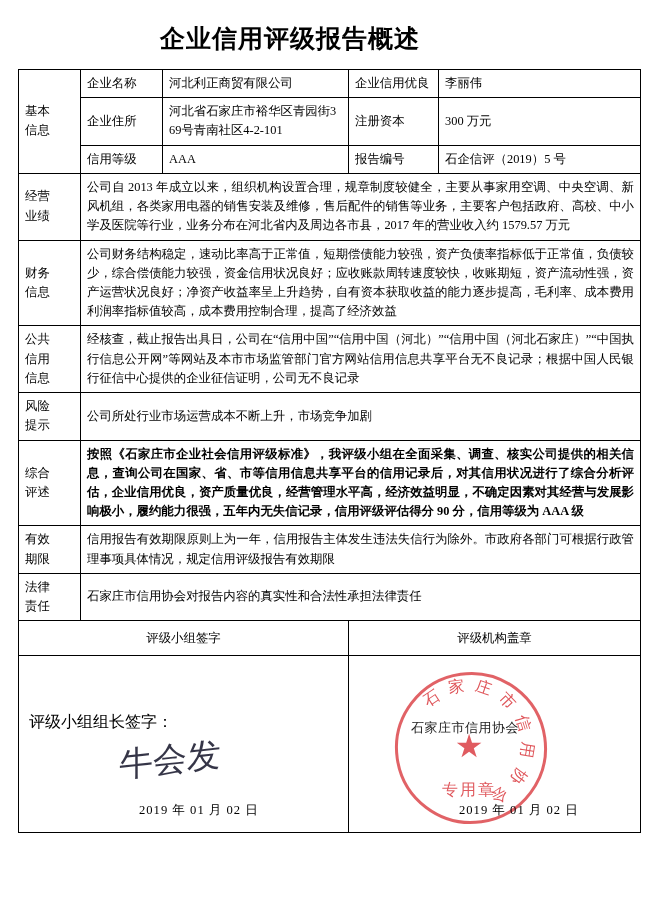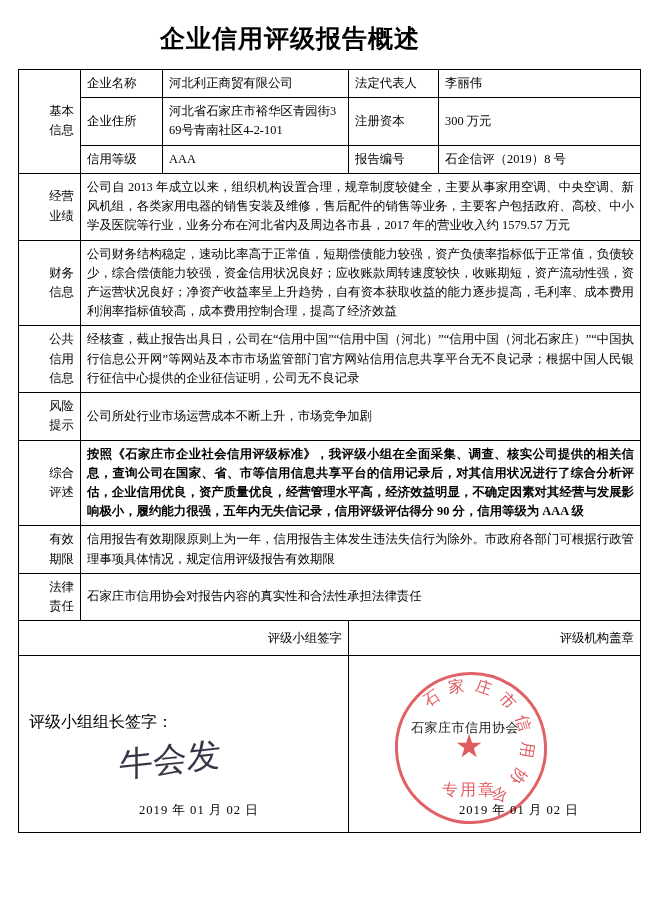--- a/index.html
+++ b/index.html
@@ -39,21 +39,21 @@
   }
   table.main td {
     border: 1px solid #000;
     padding: 4px 6px;
     font-size: 12.4px;
     line-height: 1.55;
     vertical-align: middle;
     word-break: break-all;
   }
   .lbl {
-    text-align: right;
+    text-align: left;
     width: 62px;
     font-size: 12.6px;
     line-height: 1.5;
     vertical-align: middle;
   }
   .cell-val {
     text-align: left;
     vertical-align: middle;
     margin-left: 20px;
   }
@@ -61,21 +61,21 @@
     text-indent: 0;
     text-align: justify;
     line-height: 1.62;
     padding: 6px 7px;
   }
   .para-bold {
     font-weight: bold;
     margin-top: 11px;
   }
   .sig-head {
-    text-align: right;
+    text-align: center;
     height: 26px;
     font-size: 12.6px;
   }
   .sig-body {
     height: 168px;
     position: relative;
     vertical-align: top;
   }
   .sig-left-text {
     position: absolute;
@@ -179,34 +179,34 @@
       <col style="width:202px">
     </colgroup>
     <tbody>
       <tr>
         <td class="lbl" rowspan="3">
           <div>基本</div>
           <div>信息</div>
         </td>
         <td class="cell-val">企业名称</td>
         <td class="cell-val">河北利正商贸有限公司</td>
-        <td class="cell-val">法定代表人</td>
+        <td class="cell-val">企业信用优良</td>
         <td class="cell-val">李丽伟</td>
       </tr>
       <tr>
         <td class="cell-val">企业住所</td>
         <td class="cell-val">河北省石家庄市裕华区青园街369号青南社区4-2-101</td>
         <td class="cell-val">注册资本</td>
         <td class="cell-val">300 万元</td>
       </tr>
       <tr>
         <td class="cell-val">信用等级</td>
         <td class="cell-val">AAA</td>
         <td class="cell-val">报告编号</td>
-        <td class="cell-val">石企信评（2019）8 号</td>
+        <td class="cell-val">石企信评（2019）5 号</td>
       </tr>
 
       <tr>
         <td class="lbl">
           <div>经营</div>
           <div>业绩</div>
         </td>
         <td class="para" colspan="4">公司自 2013 年成立以来，组织机构设置合理，规章制度较健全，主要从事家用空调、中央空调、新风机组，各类家用电器的销售安装及维修，售后配件的销售等业务，主要客户包括政府、高校、中小学及医院等行业，业务分布在河北省内及周边各市县，2017 年的营业收入约 1579.57 万元</td>
       </tr>
 

